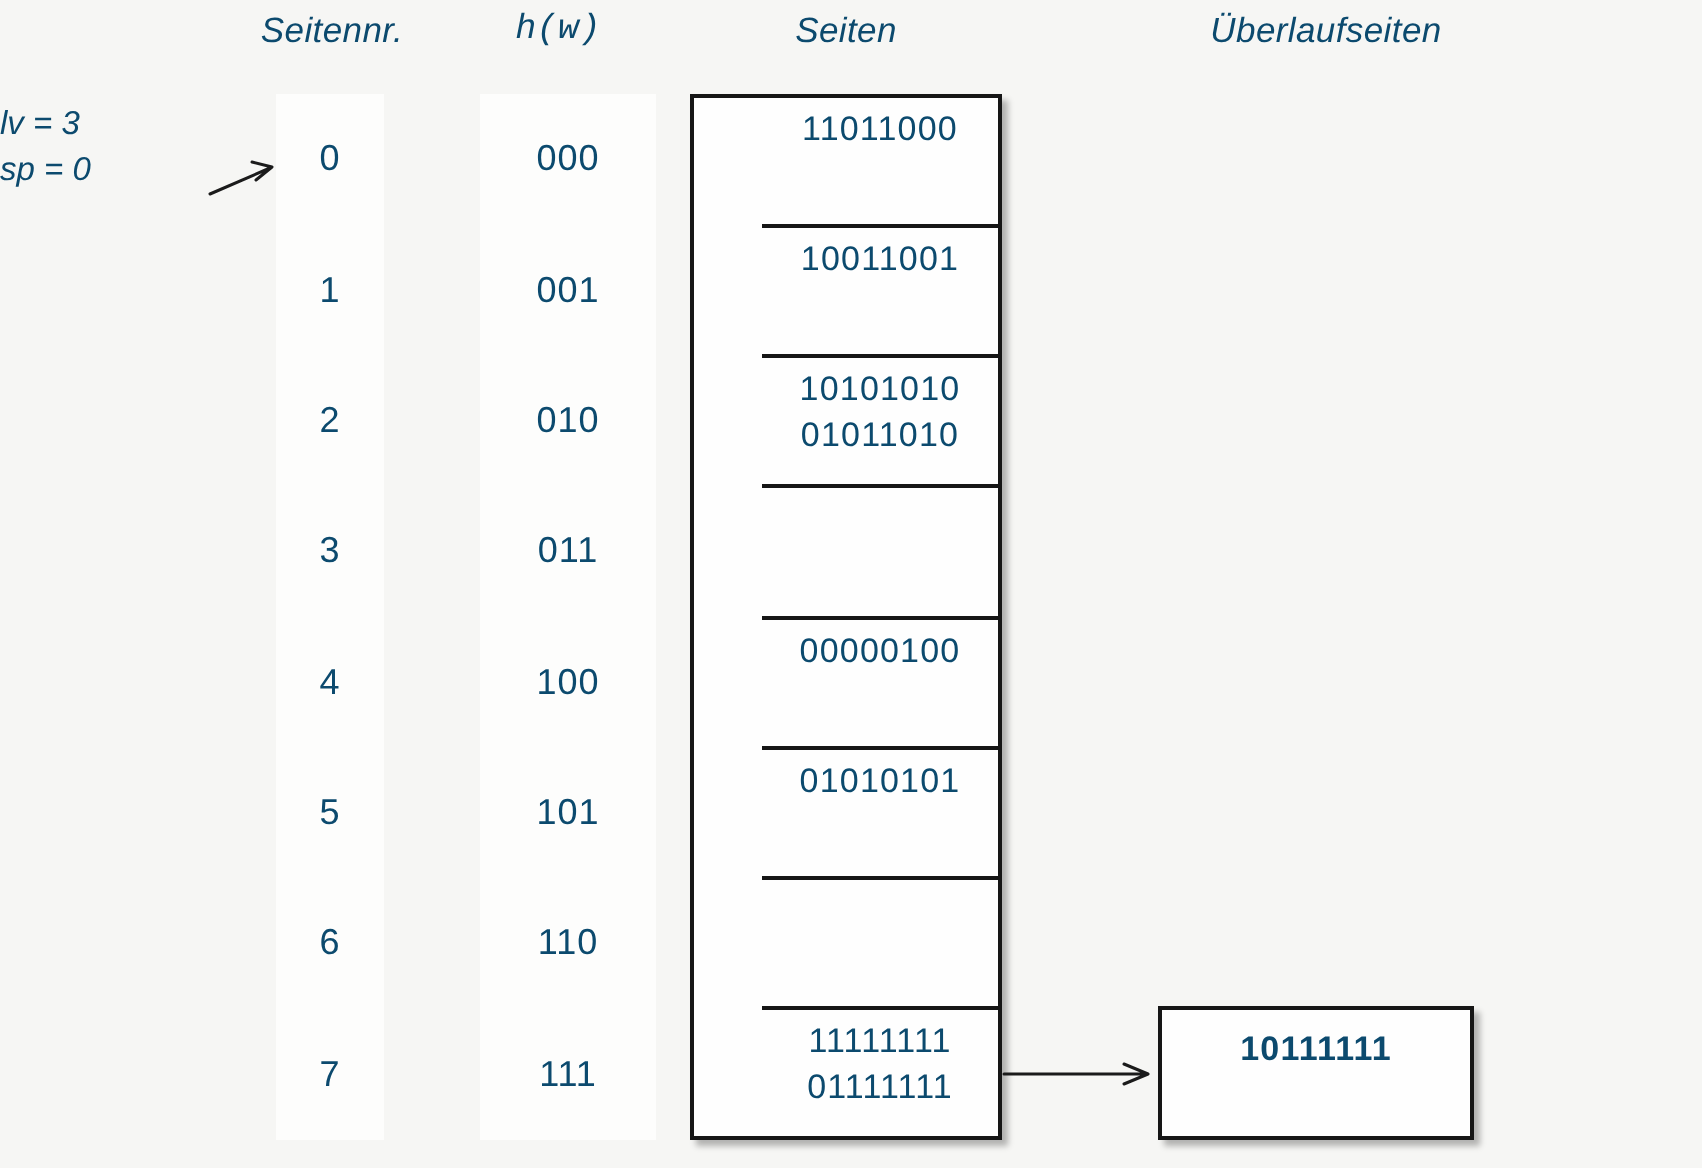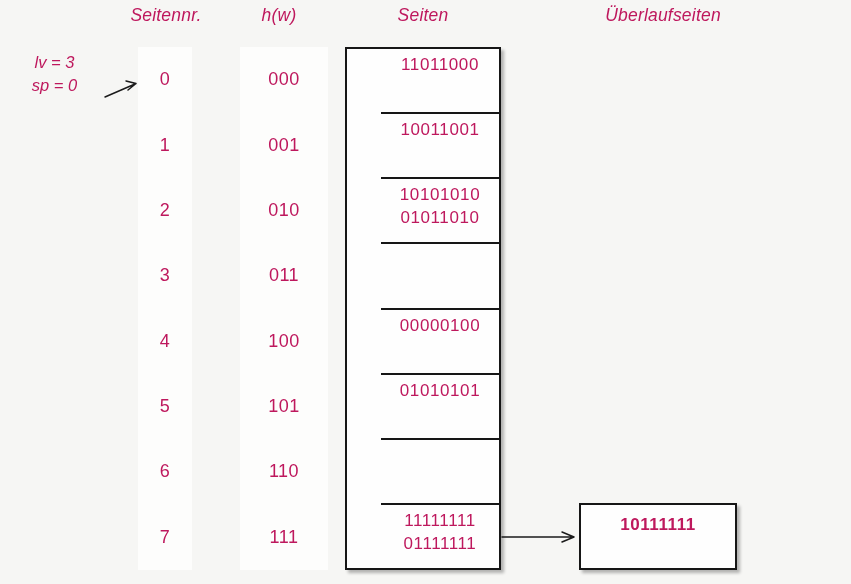--- a/index.html
+++ b/index.html
@@ -3,44 +3,44 @@
 <meta charset="utf-8">
 <style>
   * { margin: 0; padding: 0; box-sizing: border-box; }
   html, body { background: #f6f6f4; }
   .canvas {
     position: relative;
     width: 851px;
     height: 584px;
     background: #f6f6f4;
     font-family: "Liberation Sans", "DejaVu Sans", sans-serif;
-    color: #be185d;
+    color: #0c4a6e;
     overflow: hidden;
   }
   .col-header {
     position: absolute;
     top: 5px;
     font-style: italic;
     font-size: 17.5px;
     font-weight: 500;
     text-align: center;
     letter-spacing: 0.2px;
     white-space: nowrap;
   }
   .hdr-seitennr   { left: 111px; width: 110px; }
-  .hdr-hw         { left: 239px; width: 80px; }
+  .hdr-hw         { left: 239px; width: 80px; font-family: Liberation Mono, monospace; }
   .hdr-seiten     { left: 345px; width: 156px; }
   .hdr-ueberlauf  { left: 580px; width: 166px; }
 
   .state-block {
     position: absolute;
-    left: 16px;
+    left: 0;
     top: 51px;
     width: 77px;
-    text-align: center;
+    text-align: left;
     font-style: italic;
     font-size: 16.5px;
     line-height: 23px;
     white-space: nowrap;
   }
 
   .strip {
     position: absolute;
     top: 47px;
     height: 523px;

